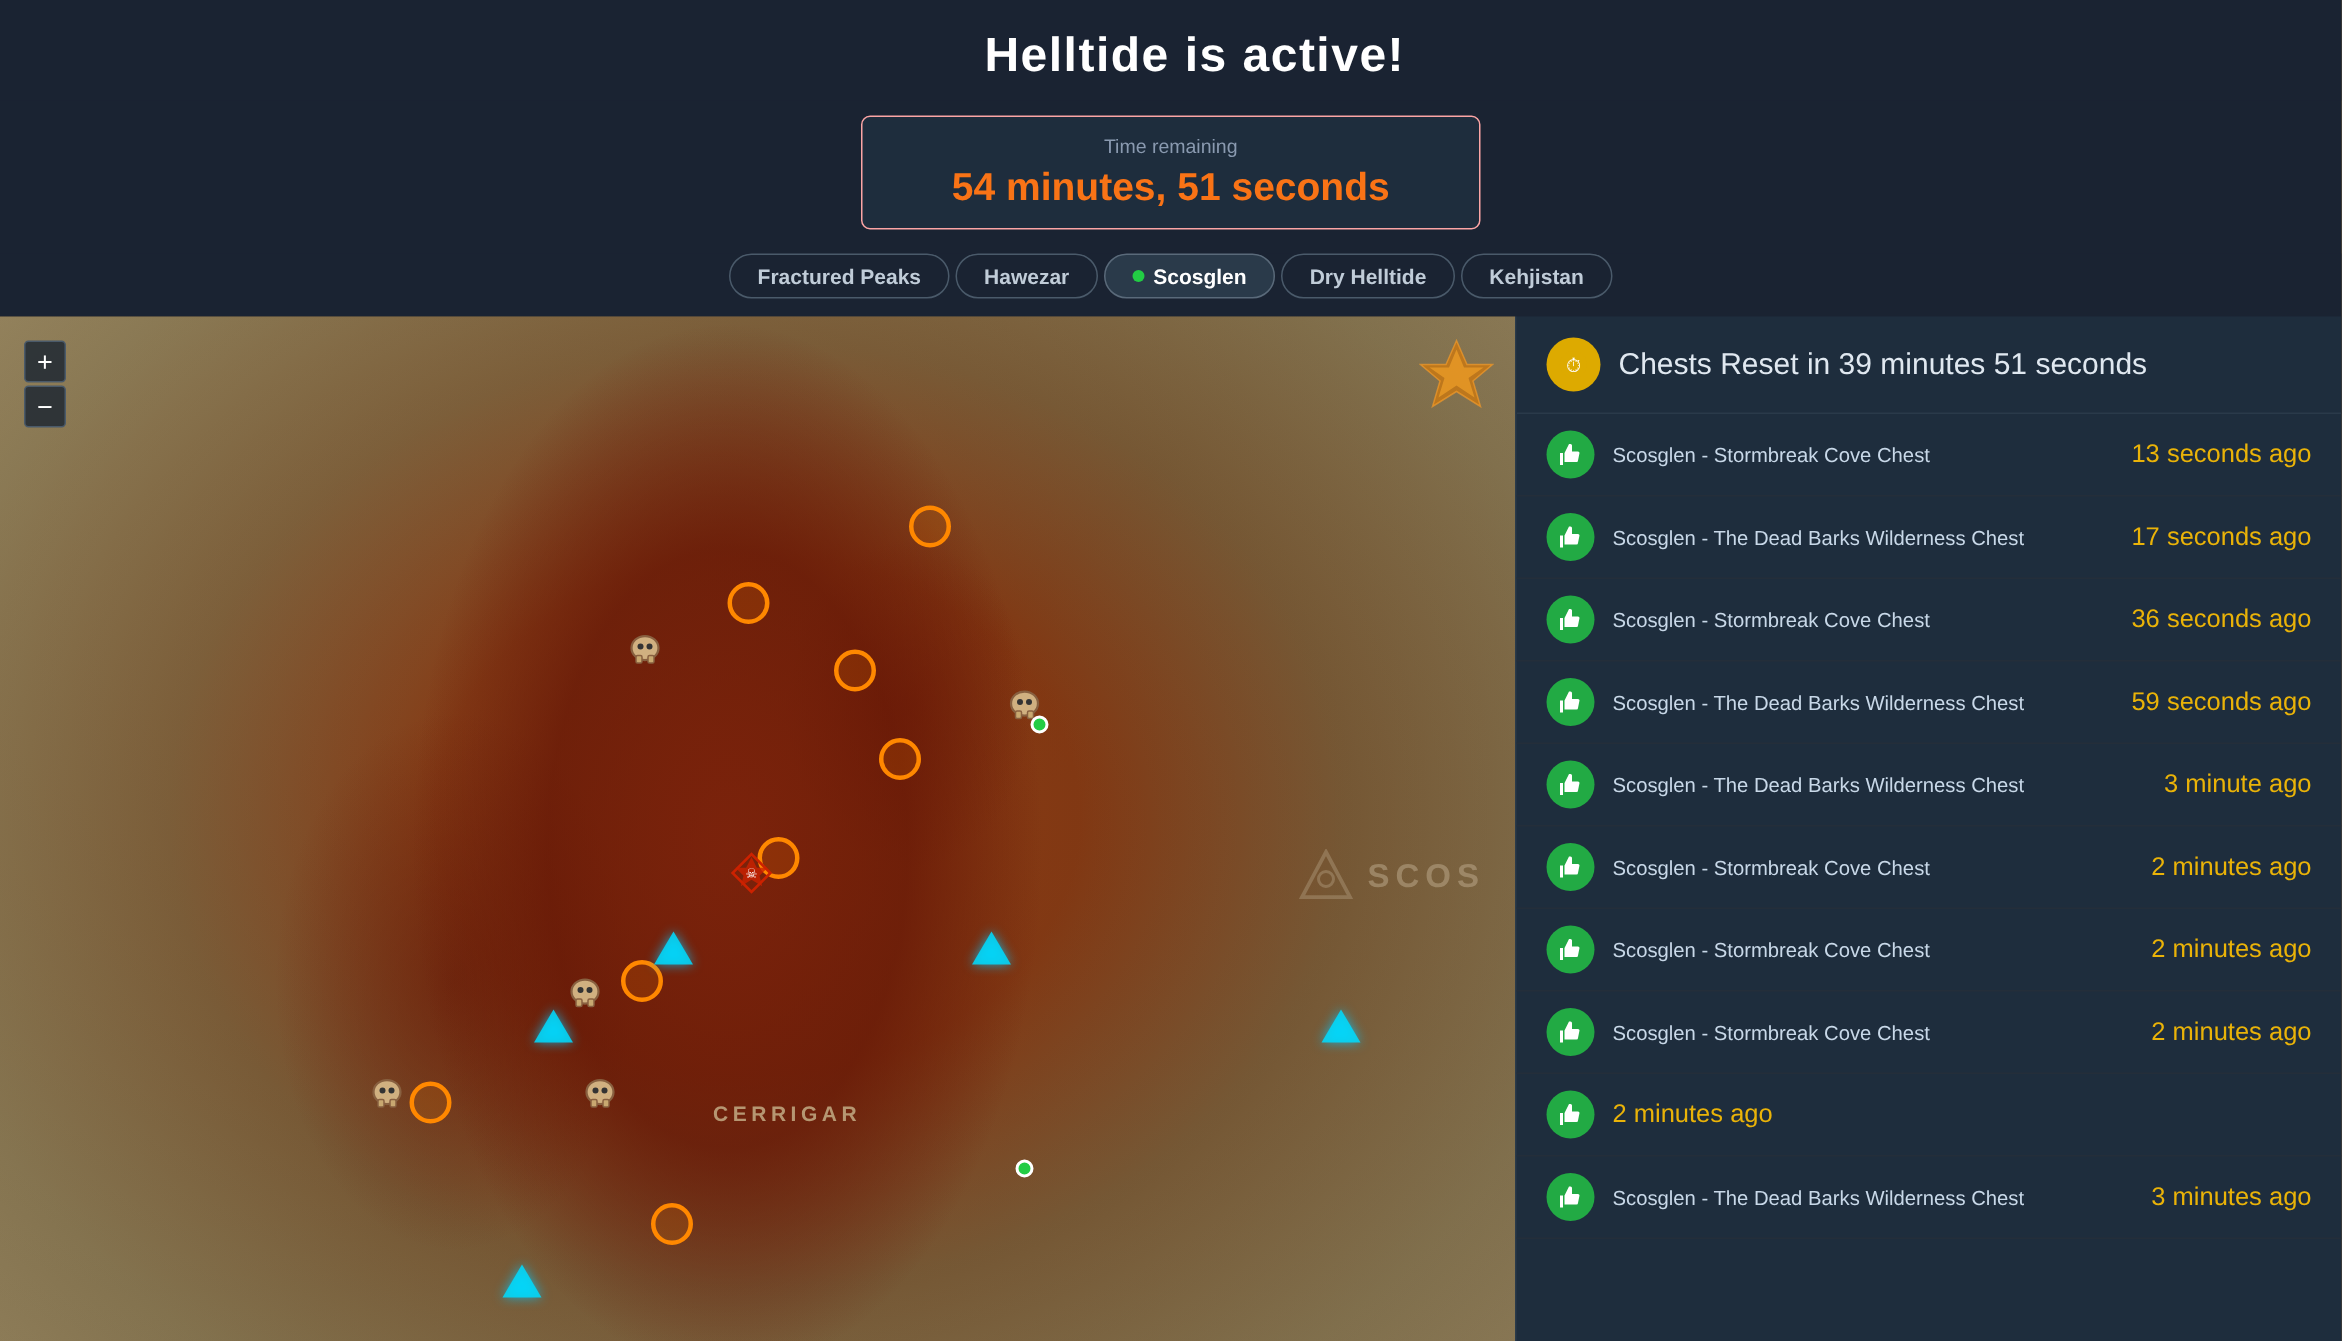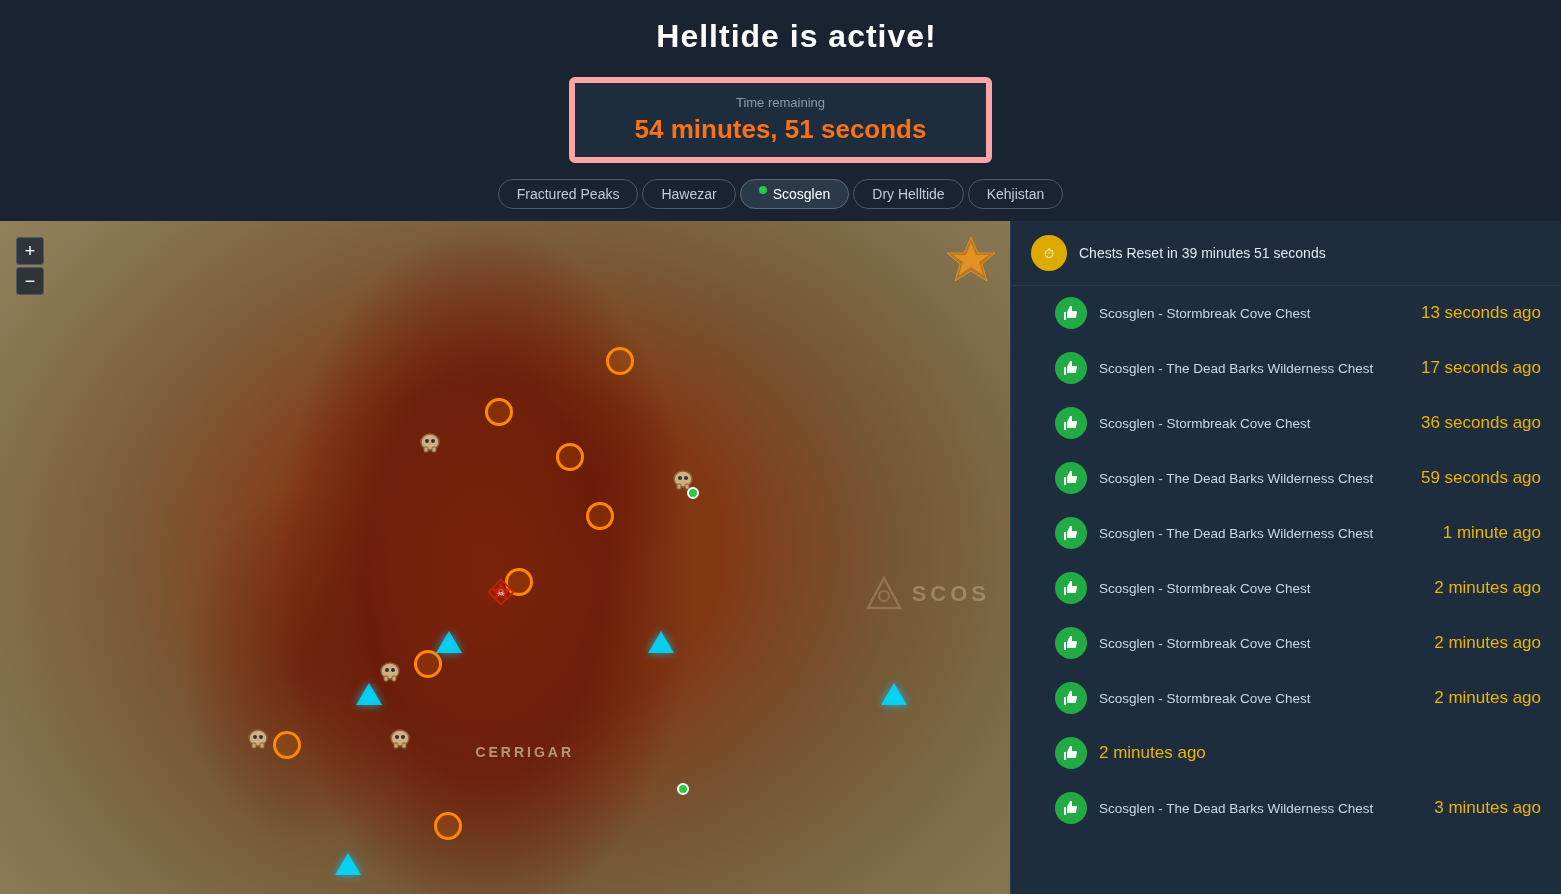--- a/index.html
+++ b/index.html
@@ -22,21 +22,21 @@
       font-size: 32px;
       font-weight: 700;
       color: #ffffff;
       letter-spacing: 1px;
       padding-left: 32px;
     }
 
     
     .timer-box {
       display: inline-block;
-      border: 6px solid #fca5a5;
+      border: 1px solid #fca5a5;
       border-radius: 6px;
       padding: 12px 60px;
       margin: 10px auto 16px auto;
       background: #1e2d3d;
     }
     .timer-label {
       font-size: 13px;
       color: #8a9ab0;
       text-align: center;
       margin-bottom: 4px;
@@ -62,22 +62,23 @@
     }
     .zone-tab {
       padding: 6px 18px;
       border-radius: 20px;
       border: 1px solid #4a5a6a;
       background: transparent;
       color: #c0ccd8;
       font-size: 14px;
       cursor: pointer;
       display: flex;
-      align-items: flex-start;
+      align-items: center;
       gap: 6px;
+      font-weight: bold;
     }
     .zone-tab.active {
       background: #2a3a4a;
       border-color: #5a6a7a;
       color: #ffffff;
     }
     .zone-dot {
       width: 8px;
       height: 8px;
       border-radius: 50%;
@@ -273,33 +274,32 @@
       height: 36px;
       background: #ddaa00;
       border-radius: 50%;
       display: flex;
       align-items: center;
       justify-content: center;
       font-size: 18px;
       flex-shrink: 0;
     }
     .chest-reset-text {
-      font-size: 14px;
+      font-size: 20px;
       color: #e0e8f0;
       font-weight: 500;
     }
 
     
     .activity-item {
       display: flex;
       align-items: center;
       gap: 12px;
       padding: 11px 20px;
       border-bottom: 1px solid #242e3a;
-      margin-left: 24px;
     }
     .activity-icon {
       width: 32px;
       height: 32px;
       background: #22aa44;
       border-radius: 50%;
       display: flex;
       align-items: center;
       justify-content: center;
       font-size: 16px;
@@ -526,21 +526,21 @@
           <div class="activity-text">Scosglen - The Dead Barks Wilderness Chest</div>
           <div class="activity-time">59 seconds ago</div>
         </div>
         <div class="activity-item">
           <div class="activity-icon">
             <svg width="18" height="18" viewBox="0 0 18 18">
               <path d="M2 8h2v8H2V8zm3 0l3-6h1a1 1 0 011 1v4h4a1 1 0 011 1l-1 5a1 1 0 01-1 1H5V8z" fill="white"></path>
             </svg>
           </div>
           <div class="activity-text">Scosglen - The Dead Barks Wilderness Chest</div>
-          <div class="activity-time">1 minute ago</div>
+          <div class="activity-time">3 minute ago</div>
         </div>
         <div class="activity-item">
           <div class="activity-icon">
             <svg width="18" height="18" viewBox="0 0 18 18">
               <path d="M2 8h2v8H2V8zm3 0l3-6h1a1 1 0 011 1v4h4a1 1 0 011 1l-1 5a1 1 0 01-1 1H5V8z" fill="white"></path>
             </svg>
           </div>
           <div class="activity-text">Scosglen - Stormbreak Cove Chest</div>
           <div class="activity-time">2 minutes ago</div>
         </div>

